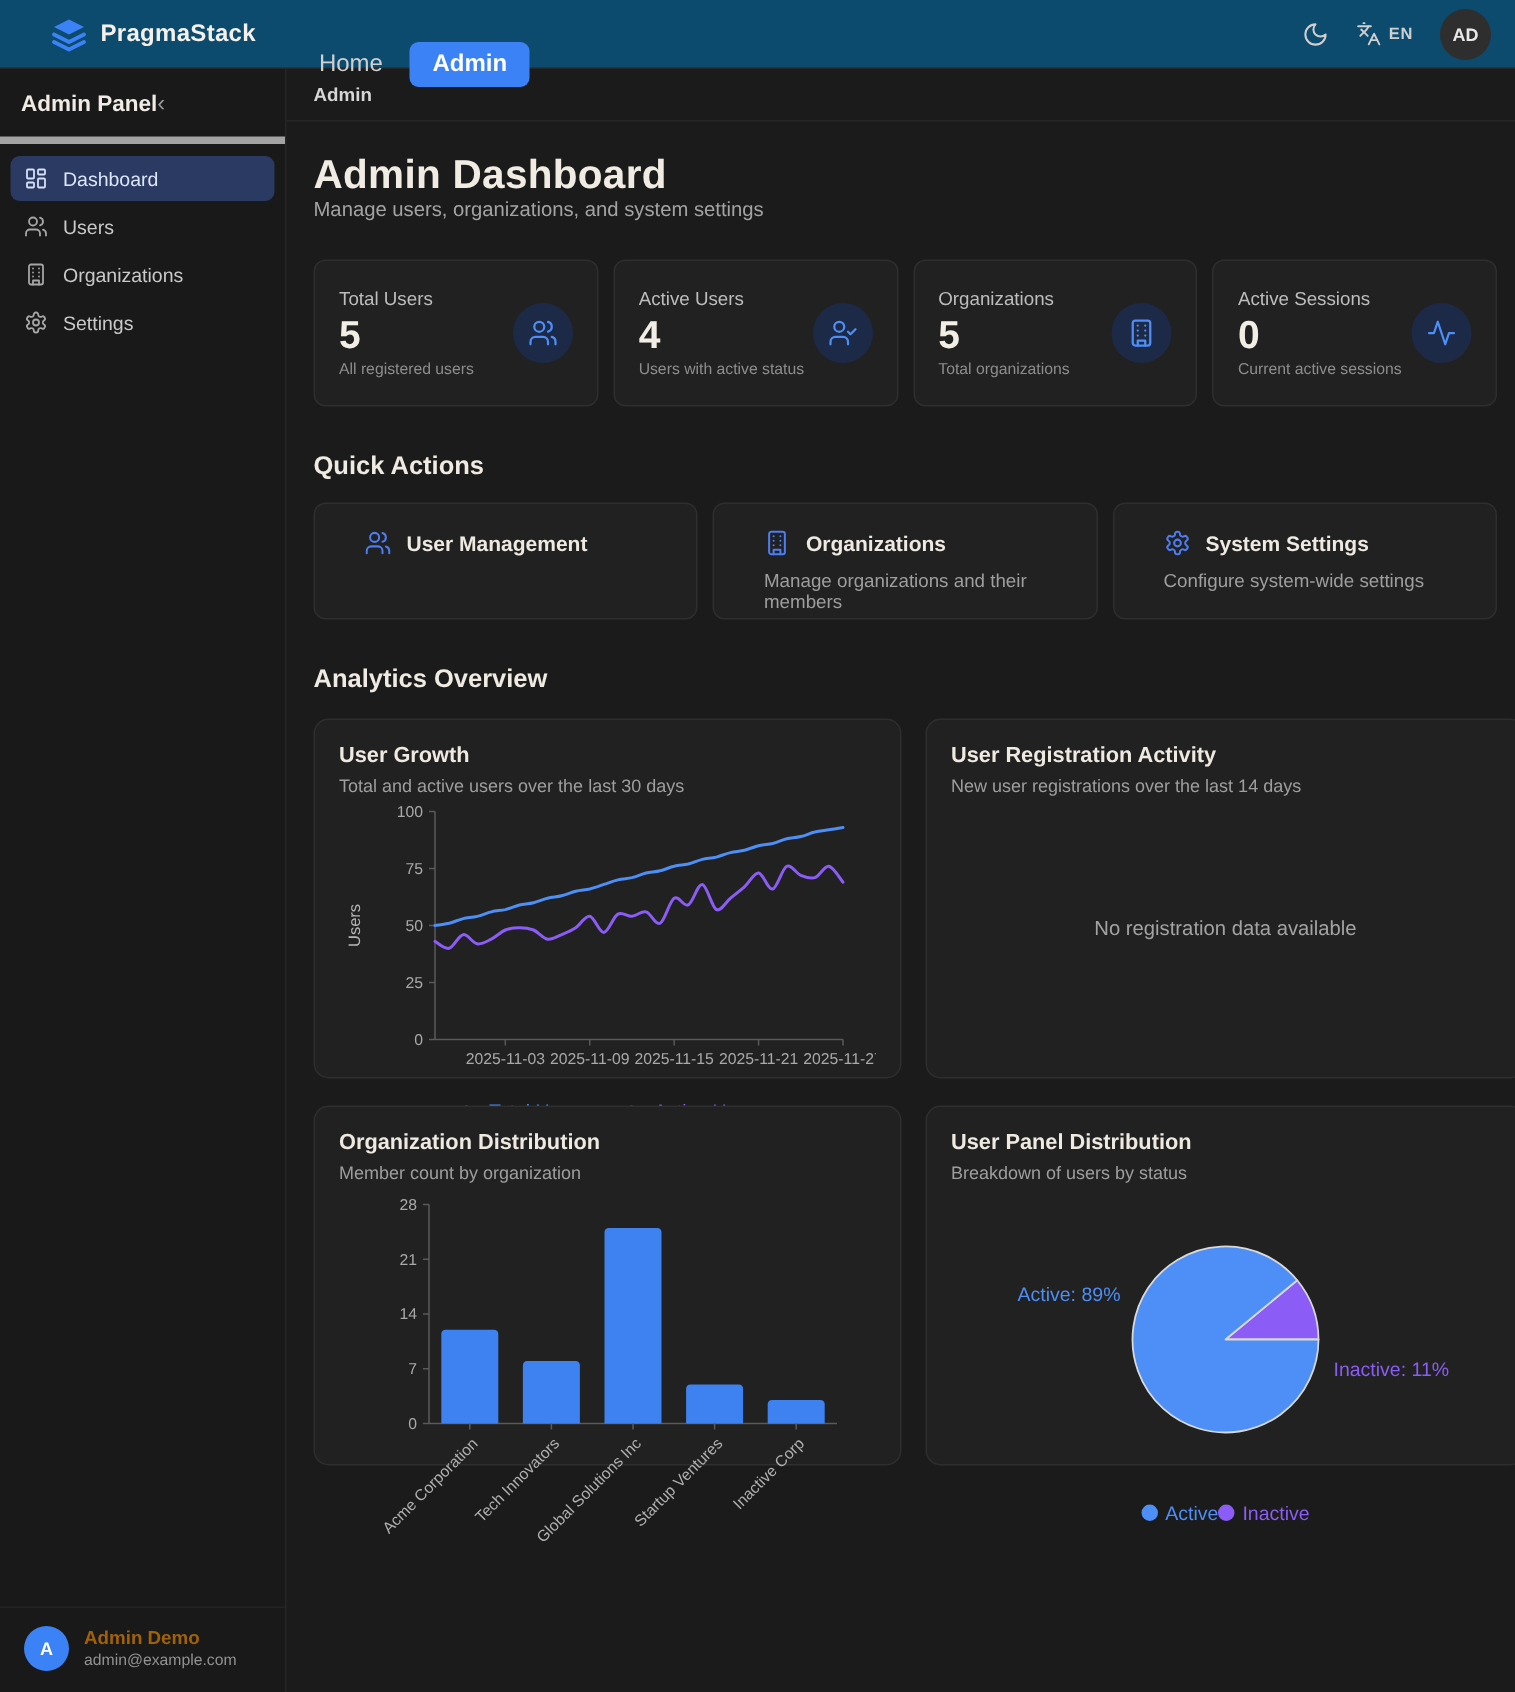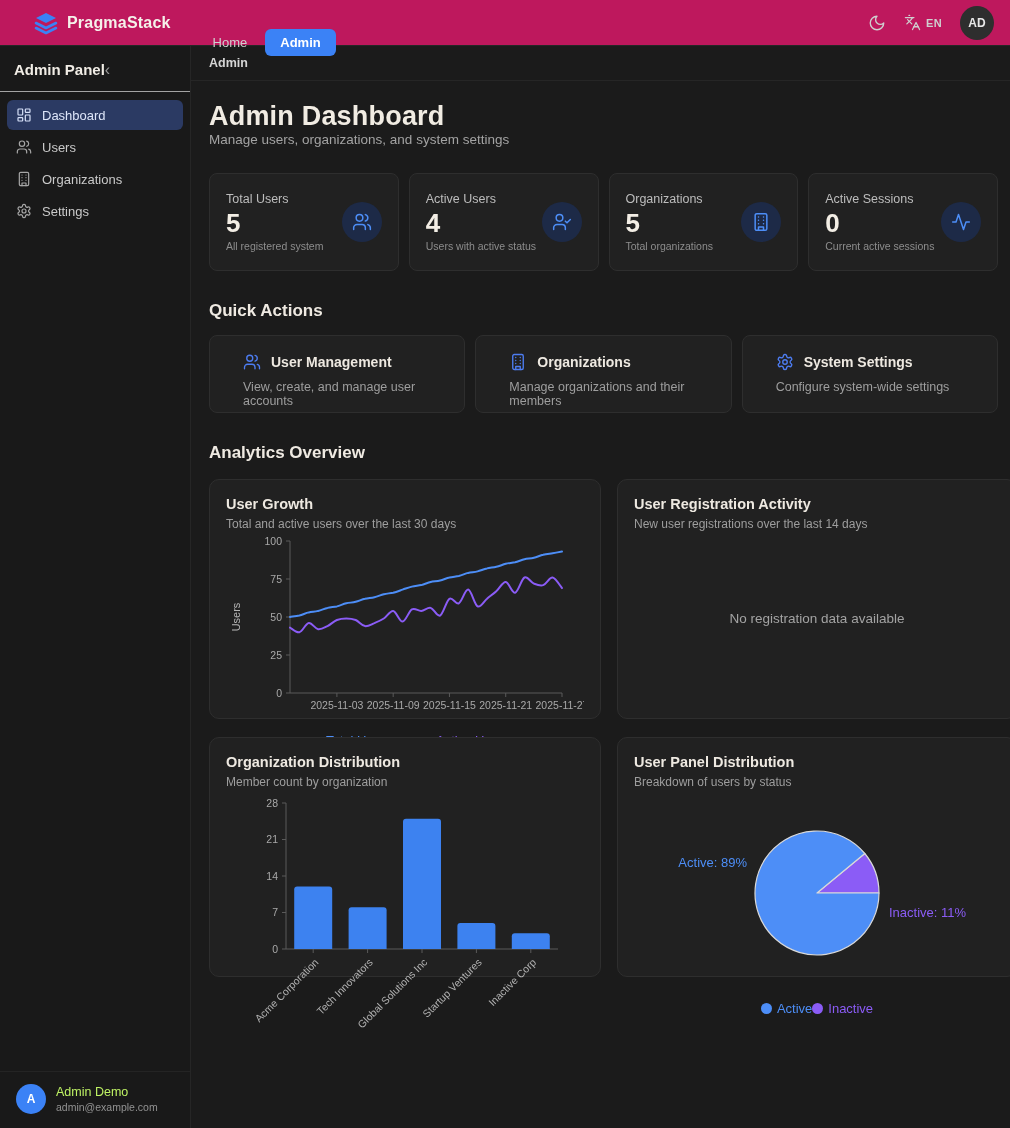--- a/index.html
+++ b/index.html
@@ -5,64 +5,64 @@
   * { margin:0; padding:0; box-sizing:border-box; }
   html,body { width:1010px; height:1128px; overflow:hidden; }
   body {
     background:#1b1b1b;
     font-family:"Liberation Sans","DejaVu Sans",sans-serif;
     color:#ede8e0;
     position:relative;
   }
   
   .navbar {
-    height:46px; background:#be185d; border-bottom:1px solid #262626;
+    height:46px; background:#0c4a6e; border-bottom:1px solid #262626;
     display:flex; align-items:center; padding:0 16px 0 34px;
   }
   .brand { display:flex; align-items:center; gap:9px; }
   .brand-name { font-size:16px; font-weight:bold; color:#f5f1ea; letter-spacing:.2px; }
   .nav-links { display:flex; align-items:center; gap:8px; margin-left:32px; }
-  .nav-link { font-size:13px; color:#cfcfcf; padding:6px 10px; border-radius:6px; cursor:pointer;margin-top:40px; }
+  .nav-link { font-size:16px; color:#cfcfcf; padding:6px 10px; border-radius:6px; cursor:pointer;margin-top:40px; }
   .nav-link.active { background:#3b82f6; color:#fff; padding:6px 15px; font-weight:600; }
   .nav-right { margin-left:auto; display:flex; align-items:center; gap:18px; }
   .icon-btn { color:#cfcfcf; display:flex; align-items:center; cursor:pointer; }
   .lang-group { display:flex; align-items:center; gap:5px; color:#cfcfcf; cursor:pointer; }
   .lang-label { font-size:11px; font-weight:600; letter-spacing:.4px; }
   .avatar-sm {
     width:34px; height:34px; border-radius:50%; background:#2e2e2e; color:#e8e8e8;
     display:flex; align-items:center; justify-content:center; font-size:12px; font-weight:600; cursor:pointer;
   }
   
   .sidebar {
     position:absolute; top:46px; left:0; bottom:0; width:191px;
     background:#191919; border-right:1px solid #262626; display:flex; flex-direction:column;
   }
   .sidebar-header {
     display:flex; align-items:center; 
-    padding:15px 16px 13px 14px; border-bottom:1px solid #a3a3a3;
+    padding:15px 16px 13px 14px; border-bottom:5px solid #a3a3a3;
   }
   .sidebar-title { font-size:15px; font-weight:bold; color:#f0ece5; }
   .collapse-btn { color:#9a9a9a; font-size:16px; cursor:pointer; line-height:1; }
   .sidebar-nav { padding:8px 7px; display:flex; flex-direction:column; gap:2px; }
   .side-item {
     display:flex; align-items:center; gap:10px; padding:7px 9px; border-radius:6px;
     color:#c9c9c9; font-size:13px; cursor:pointer;
   }
   .side-item .si-icon { display:flex; color:#a6a6a6; }
   .side-item.active { background:#2b3a63; color:#dde5f9; }
   .side-item.active .si-icon { color:#d6e0f8; }
   .sidebar-footer {
     margin-top:auto; border-top:1px solid #242424; padding:12px 16px 14px 16px;
     display:flex; align-items:center; gap:10px;
   }
   .avatar-a {
     width:30px; height:30px; border-radius:50%; background:#3b82f6; color:#fff;
     display:flex; align-items:center; justify-content:center; font-size:12px; font-weight:600; flex:none;
   }
-  .sf-name { font-size:12.5px; font-weight:normal; color:#bef264; }
+  .sf-name { font-size:12.5px; font-weight:bold; color:#a16207; }
   .sf-email { font-size:10.5px; color:#929292; margin-top:2px; }
   
   .main { position:absolute; top:46px; left:191px; right:0; bottom:0; overflow:hidden; }
   .breadcrumb-bar {
     height:35px; border-bottom:1px solid #262626; display:flex; align-items:center; padding:0 18px;
   }
   .breadcrumb { font-size:12.5px; font-weight:600; color:#d6d6d6; }
   .content { padding:20px 12px 16px 18px; }
   .page-title { font-size:27px; font-weight:bold; color:#f1ece3; letter-spacing:.2px; }
   .page-subtitle { font-size:13.5px; color:#a3a3a3; margin-top:0; }
@@ -213,21 +213,21 @@
   </div>
   <div class="content">
     <h1 class="page-title">Admin Dashboard</h1>
     <p class="page-subtitle">Manage users, organizations, and system settings</p>
 
     <div class="stats-grid" id="stats-grid">
         <div class="stat-card">
           <div>
             <div class="stat-label">Total Users</div>
             <div class="stat-value">5</div>
-            <div class="stat-caption">All registered system</div>
+            <div class="stat-caption">All registered users</div>
           </div>
           <span class="stat-icon-circle">
             <svg width="20" height="20" viewBox="0 0 24 24" fill="none" stroke="currentColor" stroke-width="1.8" stroke-linecap="round" stroke-linejoin="round">
               <path d="M16 21v-2a4 4 0 0 0-4-4H6a4 4 0 0 0-4 4v2"></path>
               <circle cx="9" cy="7" r="4"></circle>
               <path d="M22 21v-2a4 4 0 0 0-3-3.87"></path>
               <path d="M16 3.13a4 4 0 0 1 0 7.75"></path>
             </svg>
           </span>
         </div>
@@ -280,21 +280,20 @@
             <span class="qa-icon">
               <svg width="18" height="18" viewBox="0 0 24 24" fill="none" stroke="currentColor" stroke-width="1.8" stroke-linecap="round" stroke-linejoin="round">
                 <path d="M16 21v-2a4 4 0 0 0-4-4H6a4 4 0 0 0-4 4v2"></path>
                 <circle cx="9" cy="7" r="4"></circle>
                 <path d="M22 21v-2a4 4 0 0 0-3-3.87"></path>
                 <path d="M16 3.13a4 4 0 0 1 0 7.75"></path>
               </svg>
             </span>
             <span class="qa-title">User Management</span>
           </div>
-          <div class="qa-desc">View, create, and manage user accounts</div>
         </div>
         <div class="qa-card">
           <div class="qa-head">
             <span class="qa-icon">
               <svg width="18" height="18" viewBox="0 0 24 24" fill="none" stroke="currentColor" stroke-width="1.8" stroke-linecap="round" stroke-linejoin="round">
                 <rect x="5" y="2" width="14" height="20" rx="2"></rect>
                 <path d="M9 22v-4h6v4"></path>
                 <path d="M9 6h.01M15 6h.01M9 10h.01M15 10h.01M9 14h.01M15 14h.01"></path>
               </svg>
             </span>

